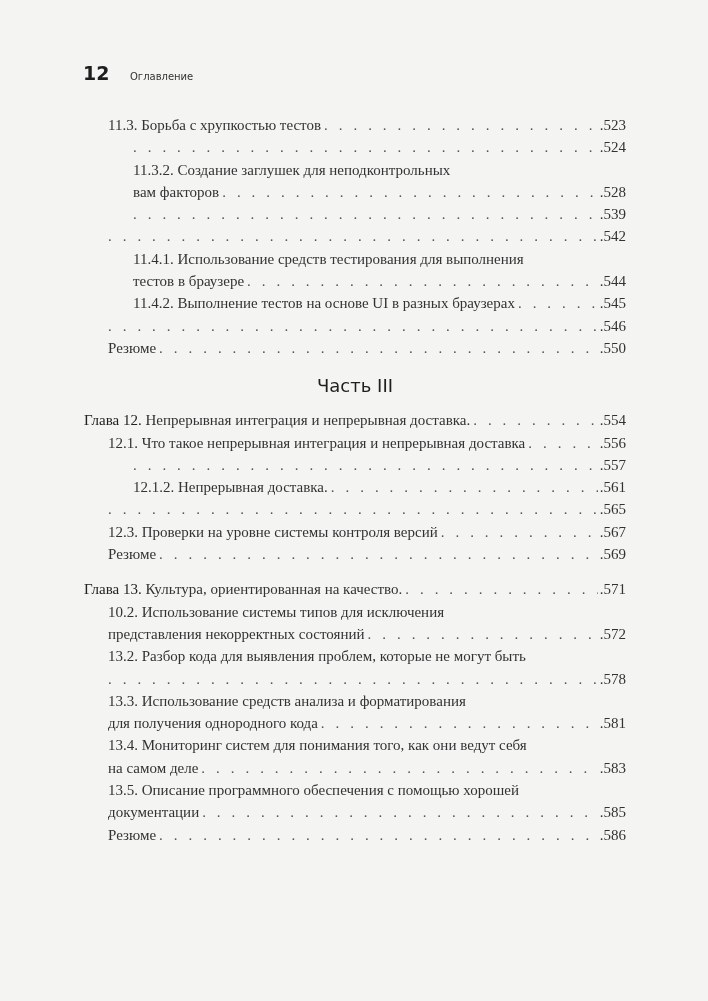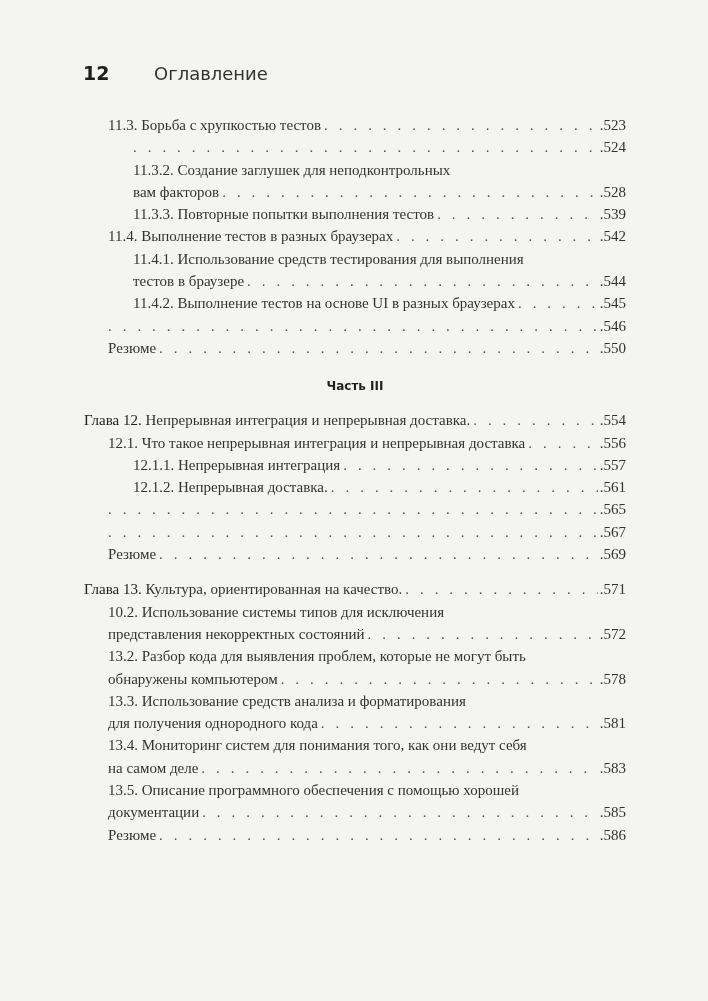--- a/index.html
+++ b/index.html
@@ -7,24 +7,23 @@
     width: 708px; height: 1001px;
     background: #f4f4f2;
     color: #2b2b2b;
     position: relative;
     overflow: hidden;
   }
   .page-header {
     position: absolute; left: 83px; top: 62px;
     display: flex; align-items: baseline;
     font-family: "DejaVu Sans", sans-serif;
-    gap: 24px;
   }
   .page-num { font-weight: bold; font-size: 19px; color: #1e1e1e; width: 47px; }
-  .running-title { font-size: 18px; color: #333; }
+  .running-title { font-size: 10px; color: #333; }
 
   .toc {
     position: absolute; left: 84px; top: 114px; width: 542px;
     font-family: "Liberation Serif", serif;
     font-size: 15px; line-height: 22.3px; color: #333;
   }
   .entry { position: relative; }
   .entry .line { display: flex; align-items: center; }
   .entry .title { white-space: nowrap; background: #f4f4f2; padding-right: 3px; }
   .entry .leader {
@@ -34,21 +33,21 @@
   .entry .pg { white-space: nowrap; padding-left: 2px; }
   .lvl1 { padding-left: 24px; }
   .lvl2 { padding-left: 49px; }
   .lvl0 { padding-left: 0; }
   .lvl0 b { font-weight: normal; color: #222; }
   .firstline { white-space: nowrap; }
 
   .part {
     text-align: center;
     font-family: "DejaVu Sans", sans-serif;
-    font-weight: bold; font-size: 12px; line-height: 22px;
+    font-weight: normal; font-size: 18px; line-height: 22px;
     color: #1f1f1f;
     margin: 16px 0 12px 0;
   }
   .gap { height: 13px; }
 </style>
 </head>
 <body>
 
 <div class="page-header">
   <span class="page-num">12</span>
@@ -73,28 +72,26 @@
       <div class="entry lvl2">
         <div class="firstline">11.3.2. Создание заглушек для неподконтрольных</div>
         <div class="line">
           <span class="title">вам факторов</span>
           <span class="leader"> . . . . . . . . . . . . . . . . . . . . . . . . . . . . . . . . . . . . . . . . . . . . . . . . . . . . . . . . . . . . . . . . .</span>
           <span class="pg">.528</span>
         </div>
       </div>
       <div class="entry lvl2">
         <div class="line">
-          <span class="title">11.3.3. Повторные попытки выполнения тестов</span>
           <span class="leader"> . . . . . . . . . . . . . . . . . . . . . . . . . . . . . . . . . . . . . . . . . . . . . . . . . . . . . . . . . . . . . . . . .</span>
           <span class="pg">.539</span>
         </div>
       </div>
       <div class="entry lvl1">
         <div class="line">
-          <span class="title">11.4. Выполнение тестов в разных браузерах</span>
           <span class="leader"> . . . . . . . . . . . . . . . . . . . . . . . . . . . . . . . . . . . . . . . . . . . . . . . . . . . . . . . . . . . . . . . . .</span>
           <span class="pg">.542</span>
         </div>
       </div>
       <div class="entry lvl2">
         <div class="firstline">11.4.1. Использование средств тестирования для выполнения</div>
         <div class="line">
           <span class="title">тестов в браузере</span>
           <span class="leader"> . . . . . . . . . . . . . . . . . . . . . . . . . . . . . . . . . . . . . . . . . . . . . . . . . . . . . . . . . . . . . . . . .</span>
           <span class="pg">.544</span>
@@ -136,40 +133,40 @@
       </div>
       <div class="entry lvl1">
         <div class="line">
           <span class="title">12.1. Что такое непрерывная интеграция и непрерывная доставка</span>
           <span class="leader"> . . . . . . . . . . . . . . . . . . . . . . . . . . . . . . . . . . . . . . . . . . . . . . . . . . . . . . . . . . . . . . . . .</span>
           <span class="pg">.556</span>
         </div>
       </div>
       <div class="entry lvl2">
         <div class="line">
-          <span class="title">12.1.1. Непрерывная интеграция</span>
           <span class="leader"> . . . . . . . . . . . . . . . . . . . . . . . . . . . . . . . . . . . . . . . . . . . . . . . . . . . . . . . . . . . . . . . . .</span>
           <span class="pg">.557</span>
         </div>
       </div>
       <div class="entry lvl2">
         <div class="line">
           <span class="title">12.1.2. Непрерывная доставка.</span>
           <span class="leader"> . . . . . . . . . . . . . . . . . . . . . . . . . . . . . . . . . . . . . . . . . . . . . . . . . . . . . . . . . . . . . . . . .</span>
           <span class="pg">.561</span>
         </div>
       </div>
       <div class="entry lvl1">
         <div class="line">
           <span class="leader"> . . . . . . . . . . . . . . . . . . . . . . . . . . . . . . . . . . . . . . . . . . . . . . . . . . . . . . . . . . . . . . . . .</span>
           <span class="pg">.565</span>
         </div>
       </div>
       <div class="entry lvl1">
         <div class="line">
+          <span class="title">12.3. Проверки на уровне системы контроля версий</span>
           <span class="leader"> . . . . . . . . . . . . . . . . . . . . . . . . . . . . . . . . . . . . . . . . . . . . . . . . . . . . . . . . . . . . . . . . .</span>
           <span class="pg">.567</span>
         </div>
       </div>
       <div class="entry lvl1">
         <div class="line">
           <span class="title">Резюме</span>
           <span class="leader"> . . . . . . . . . . . . . . . . . . . . . . . . . . . . . . . . . . . . . . . . . . . . . . . . . . . . . . . . . . . . . . . . .</span>
           <span class="pg">.569</span>
         </div>
@@ -188,21 +185,20 @@
         <div class="firstline">10.2. Использование системы типов для исключения</div>
         <div class="line">
           <span class="title">представления некорректных состояний</span>
           <span class="leader"> . . . . . . . . . . . . . . . . . . . . . . . . . . . . . . . . . . . . . . . . . . . . . . . . . . . . . . . . . . . . . . . . .</span>
           <span class="pg">.572</span>
         </div>
       </div>
       <div class="entry lvl1">
         <div class="firstline">13.2. Разбор кода для выявления проблем, которые не могут быть</div>
         <div class="line">
-          <span class="title">обнаружены компьютером</span>
           <span class="leader"> . . . . . . . . . . . . . . . . . . . . . . . . . . . . . . . . . . . . . . . . . . . . . . . . . . . . . . . . . . . . . . . . .</span>
           <span class="pg">.578</span>
         </div>
       </div>
       <div class="entry lvl1">
         <div class="firstline">13.3. Использование средств анализа и форматирования</div>
         <div class="line">
           <span class="title">для получения однородного кода</span>
           <span class="leader"> . . . . . . . . . . . . . . . . . . . . . . . . . . . . . . . . . . . . . . . . . . . . . . . . . . . . . . . . . . . . . . . . .</span>
           <span class="pg">.581</span>

